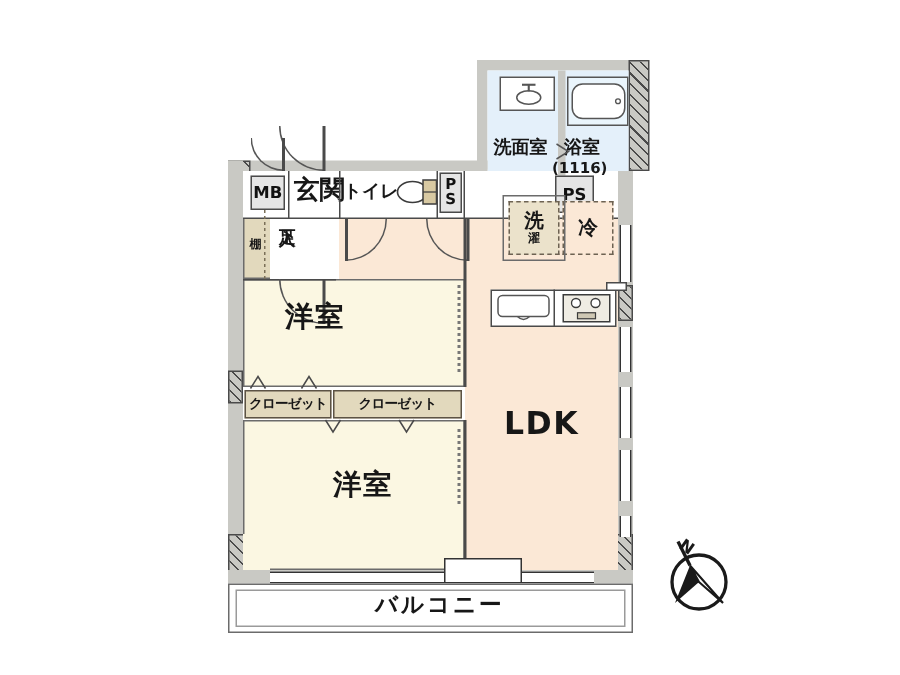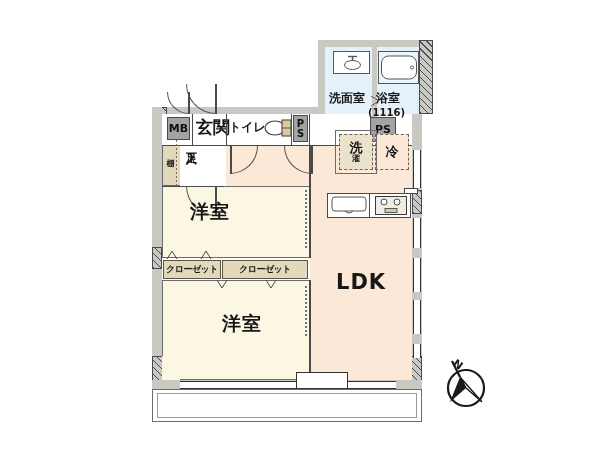--- a/index.html
+++ b/index.html
@@ -58,21 +58,21 @@
     background:#ebe2cb;border:1px dashed #6d6252;
     display:flex;align-items:center;justify-content:center;
   }
   .appl-plain{
     background:#fbe8d6;border:1px dashed #6d6252;
     display:flex;align-items:center;justify-content:center;
   }
 
   
   .chip{
-    background:#a3a3a3;border:1px solid #4a4a4a;
+    background:#e5e5e5;border:1px solid #4a4a4a;
     display:flex;align-items:center;justify-content:center;
     color:#111;
   }
 
   
   .swing{position:absolute;border:1px solid #555;background:transparent;}
   .sw-br{border-radius:0 0 100% 0;border-top:none;border-left:none;}
   .sw-bl{border-radius:0 0 0 100%;border-top:none;border-right:none;}
 
   
@@ -272,20 +272,21 @@
   <div class="ab win" style="left:238px;top:381px;width:58px;height:8px;"></div>
   <div class="ab" style="left:296px;top:372px;width:52px;height:17px;background:#ffffff;border:1px solid #333;"></div>
   <div class="ab win" style="left:348px;top:381px;width:48px;height:8px;"></div>
 
   <div class="lbl lbl-room" style="left:190px;top:202px;">洋室</div>
   <div class="lbl lbl-room" style="left:222px;top:314px;">洋室</div>
   <div class="lbl lbl-ldk" style="left:336px;top:272px;text-align:right;">LDK</div>
 
   <div class="ab" style="left:152px;top:389px;width:270px;height:33px;background:#ffffff;border:1px solid #6b6b6b;"></div>
   <div class="ab" style="left:157px;top:393px;width:260px;height:25px;border:1px solid #9a9a9a;background:transparent;"></div>
+  <div class="lbl lbl-bal" style="left:250px;top:396px;">バルコニー</div>
 
   <div class="ab" style="left:440px;top:355px;width:52px;height:58px;">
     <svg width="52" height="58" viewBox="0 0 52 58">
       <circle cx="26" cy="33" r="18" fill="#ffffff" stroke="#1a1a1a" stroke-width="2.2"></circle>
       <polygon points="26,33 10,47 20,22" fill="#1a1a1a"></polygon>
       <polygon points="26,33 42,47 20,22" fill="#ffffff" stroke="#1a1a1a" stroke-width="1.4"></polygon>
       <line x1="20" y1="22" x2="12" y2="6" stroke="#1a1a1a" stroke-width="2.2"></line>
       <text x="12" y="10" font-family="DejaVu Sans, sans-serif" font-size="11" font-weight="700" fill="#1a1a1a" transform="rotate(35 12 10)">N</text>
     </svg>
   </div>

